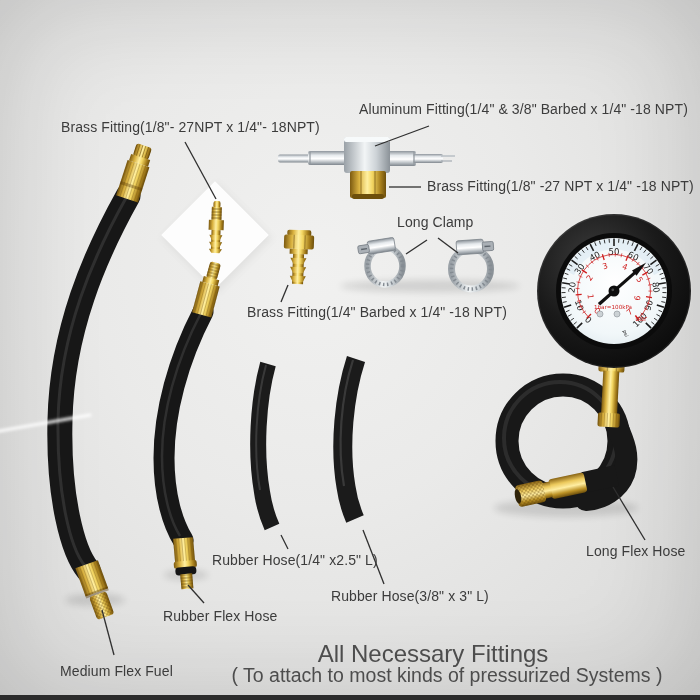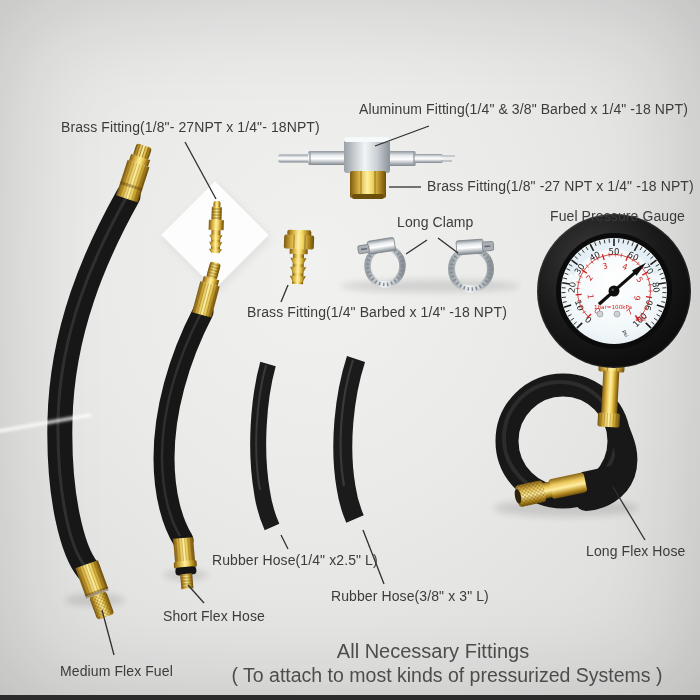--- a/index.html
+++ b/index.html
@@ -7,21 +7,21 @@
   .stage{
     position:relative;width:700px;height:700px;
     background:radial-gradient(ellipse at 45% 38%, #f1f1f0 0%, #eaeae9 40%, #e0e0df 75%, #d7d7d6 100%);
     box-shadow:inset 0 0 110px rgba(0,0,0,0.14);
   }
   .scene-svg{position:absolute;left:0;top:0;}
   .part-label{
     position:absolute;white-space:nowrap;color:#3c3c3c;font-size:14px;letter-spacing:0.1px;
   }
   .caption-title{
-    position:absolute;white-space:nowrap;color:#4d4d4d;font-size:20px;transform:translateX(-50%);text-align:right;
+    position:absolute;white-space:nowrap;color:#4d4d4d;font-size:24px;transform:translateX(-50%);text-align:right;
   }
   .caption-sub{
     position:absolute;white-space:nowrap;color:#4d4d4d;font-size:19.5px;transform:translateX(-50%);
   }
   .streak{
     position:absolute;left:-8px;top:422px;width:100px;height:3px;background:rgba(255,255,255,0.9);
     transform:rotate(-10deg);filter:blur(1.5px);
   }
   .bottom-strip{position:absolute;left:0;bottom:0;width:700px;height:5px;background:#2c2c2c;}
 </style>
@@ -358,25 +358,24 @@
     <line x1="188" y1="585" x2="204" y2="603"></line>
     <line x1="102" y1="610" x2="114" y2="655"></line>
     <line x1="613" y1="487" x2="645" y2="540"></line>
   </g>
 </svg>
 
   <div class="part-label" style="left:61px;top:119px;">Brass Fitting(1/8"- 27NPT x 1/4"- 18NPT)</div>
   <div class="part-label" style="left:359px;top:101px;">Aluminum Fitting(1/4" &amp; 3/8" Barbed x 1/4" -18 NPT)</div>
   <div class="part-label" style="left:427px;top:178px;">Brass Fitting(1/8" -27 NPT x 1/4" -18 NPT)</div>
   <div class="part-label" style="left:397px;top:214px;">Long Clamp</div>
-  <div class="part-label" style="left:550px;top:208px;">Fuel Pressure Gauge</div>
   <div class="part-label" style="left:247px;top:304px;">Brass Fitting(1/4" Barbed x 1/4" -18 NPT)</div>
   <div class="part-label" style="left:212px;top:552px;">Rubber Hose(1/4" x2.5" L)</div>
   <div class="part-label" style="left:331px;top:588px;">Rubber Hose(3/8" x 3" L)</div>
-  <div class="part-label" style="left:163px;top:608px;">Short Flex Hose</div>
+  <div class="part-label" style="left:163px;top:608px;">Rubber Flex Hose</div>
   <div class="part-label" style="left:60px;top:663px;">Medium Flex Fuel</div>
   <div class="part-label" style="left:586px;top:543px;text-align:right;">Long Flex Hose</div>
 
   <div class="caption-title" style="left:433px;top:640px;">All Necessary Fittings</div>
   <div class="caption-sub" style="left:447px;top:664px;">( To attach to most kinds of pressurized Systems )</div>
 
   <div class="streak"></div>
   <div class="bottom-strip"></div>
 </div>
 

